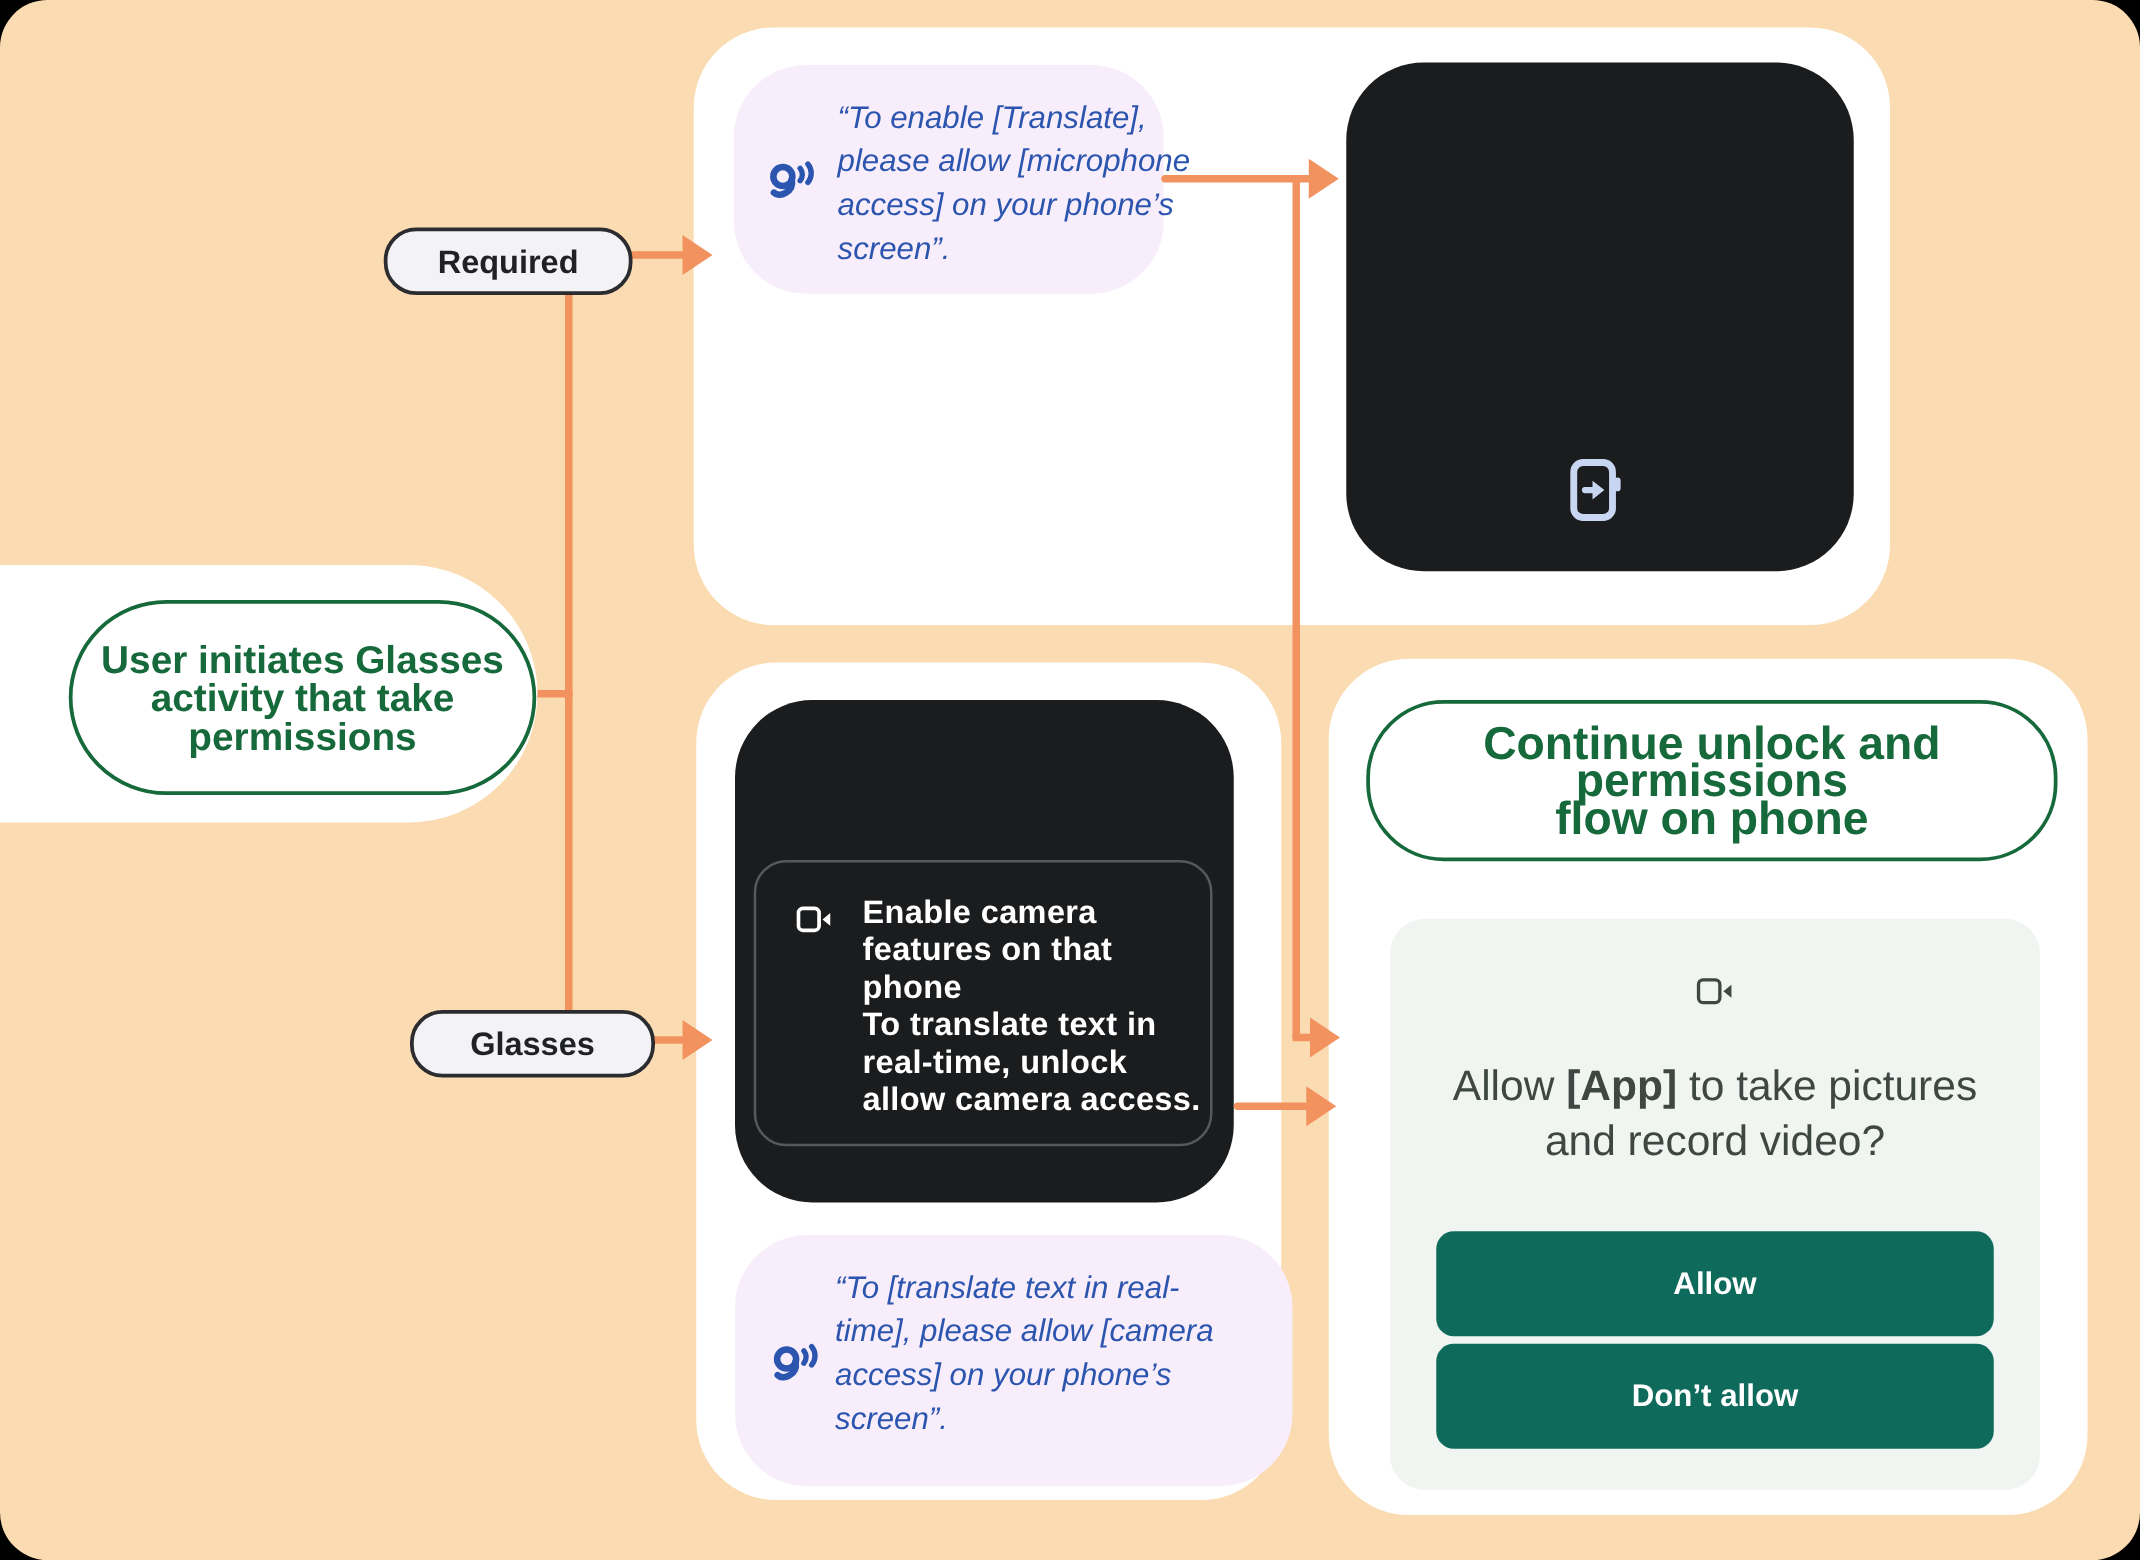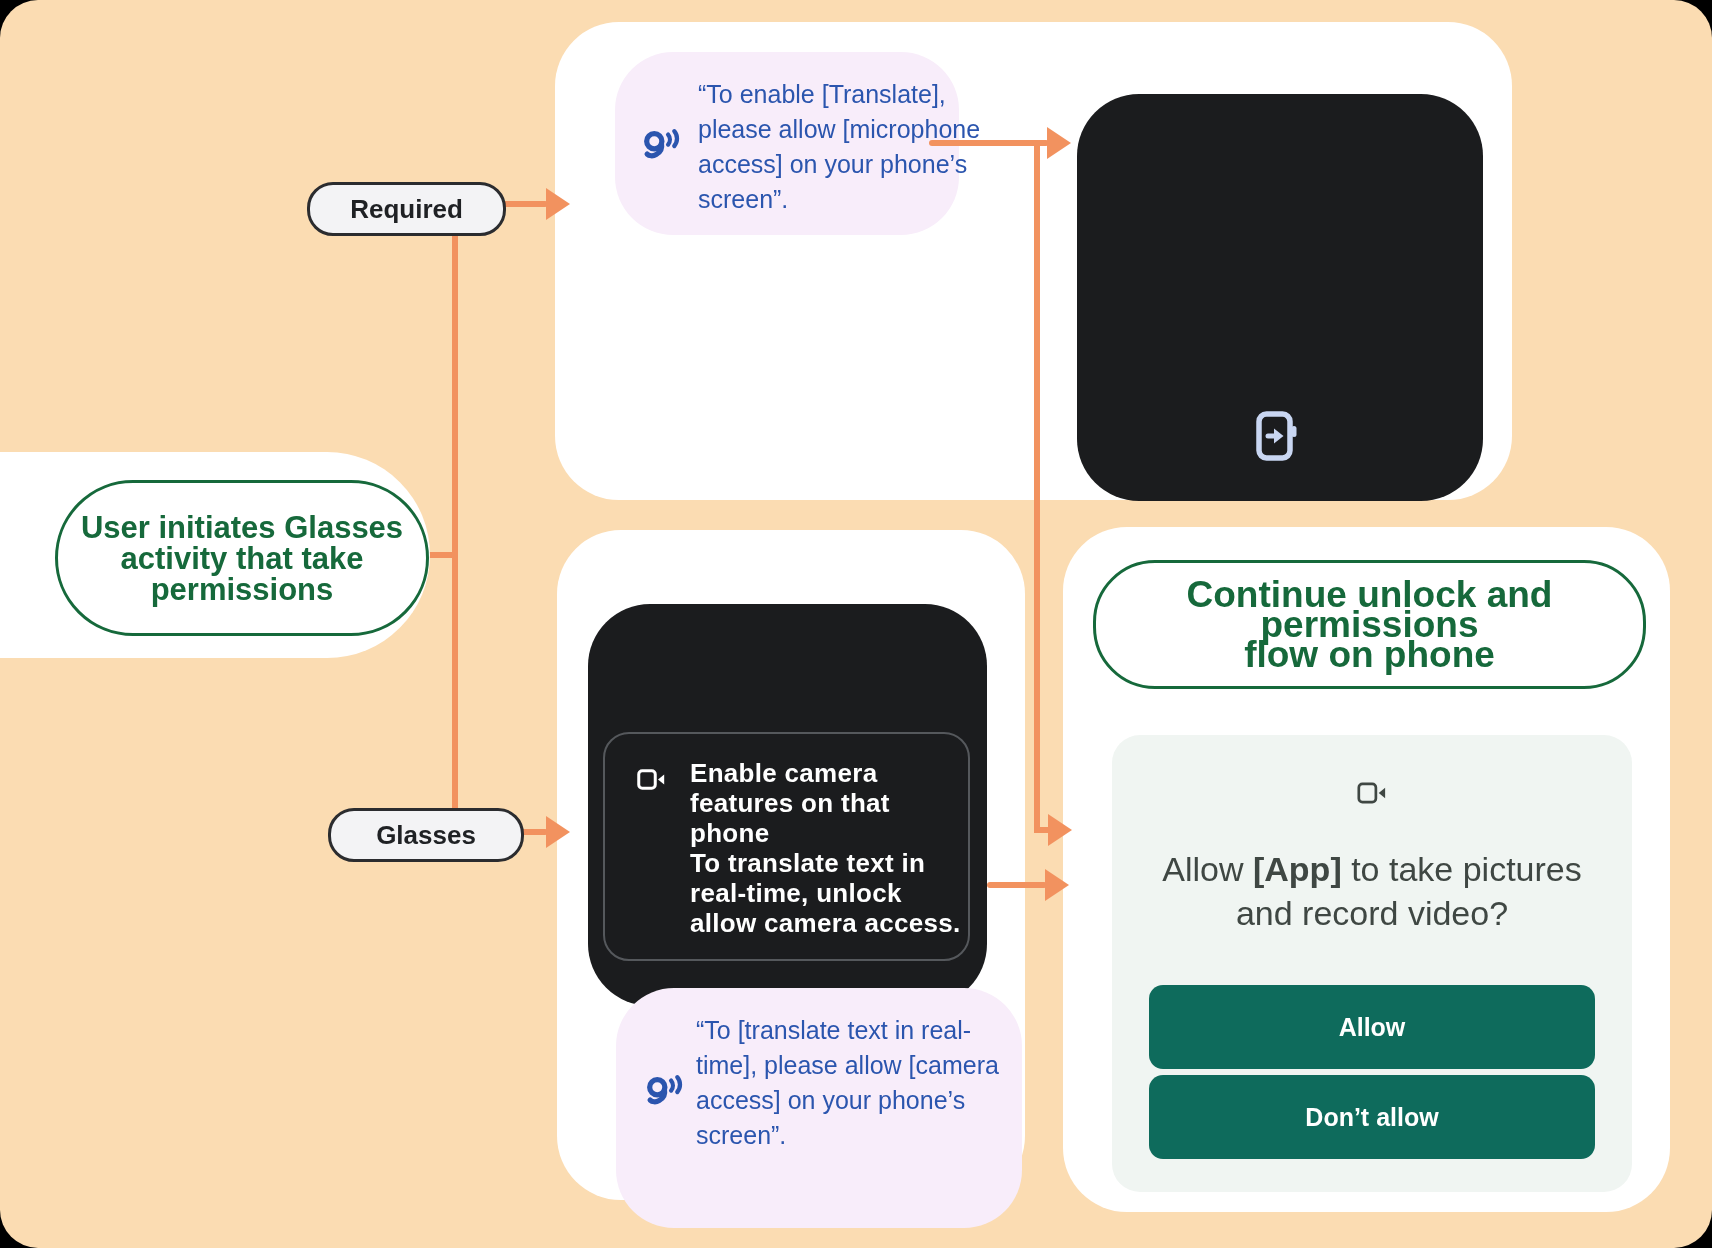--- a/index.html
+++ b/index.html
@@ -10,32 +10,32 @@
   }
   .card{position:absolute;background:var(--card-bg,#fff);border-radius:64px;z-index:1;}
   #top-card{left:555px;top:22px;width:957px;height:478px;}
   #mid-card{left:557px;top:530px;width:468px;height:670px;}
   #right-card{left:1063px;top:527px;width:607px;height:685px;}
   #left-blob{left:0;top:452px;width:430px;height:206px;background:var(--card-bg,#fff);
     border-radius:0 103px 103px 0;position:absolute;z-index:3;}
 
   
   .bubble{position:absolute;background:var(--bubble-bg,#F8EDFA);border-radius:58px;
-    color:var(--bubble-text,#2B55AE);font-size:25px;line-height:35px;margin-left:28px;}
+    color:var(--bubble-text,#2B55AE);font-style:italic;font-size:25px;line-height:35px;}
   .bubble .txt{position:absolute;white-space:nowrap;}
   .ear{position:absolute;width:42px;height:40px;color:var(--bubble-text,#2B55AE);}
   #bubble-top{left:32px;top:30px;width:344px;height:183px;}
   #bubble-top .txt{left:83px;top:25px;}
   #bubble-top .ear{left:24px;top:74px;}
-  #bubble-bottom{left:31px;top:458px;width:406px;height:240px;}
+  #bubble-bottom{left:31px;top:458px;width:406px;height:201px;padding-left:40px;}
   #bubble-bottom .txt{left:80px;top:25px;}
   #bubble-bottom .ear{left:26px;top:84px;}
 
   
-  .screen{position:absolute;background:var(--screen-bg,#1B1C1E);border-radius:62px;margin-top:44px;}
+  .screen{position:absolute;background:var(--screen-bg,#1B1C1E);border-radius:62px;}
   #screen-top{left:522px;top:28px;width:406px;height:407px;}
   #screen-top .phone-ic{position:absolute;left:178px;top:317px;width:44px;height:50px;color:var(--phone-icon,#C9D6F2);}
   #screen-mid{left:31px;top:30px;width:399px;height:402px;}
   #screen-mid .inner{position:absolute;left:15px;top:128px;width:363px;height:225px;
     border:2px solid #55585C;border-radius:26px;}
   #screen-mid .cam-ic{position:absolute;left:49px;top:163px;width:29px;height:25px;color:var(--screen-text,#fff);}
   #screen-mid .txt{position:absolute;left:102px;top:154px;color:var(--screen-text,#fff);
     font-size:26px;line-height:30px;font-weight:600;letter-spacing:.3px;white-space:nowrap;}
 
   

